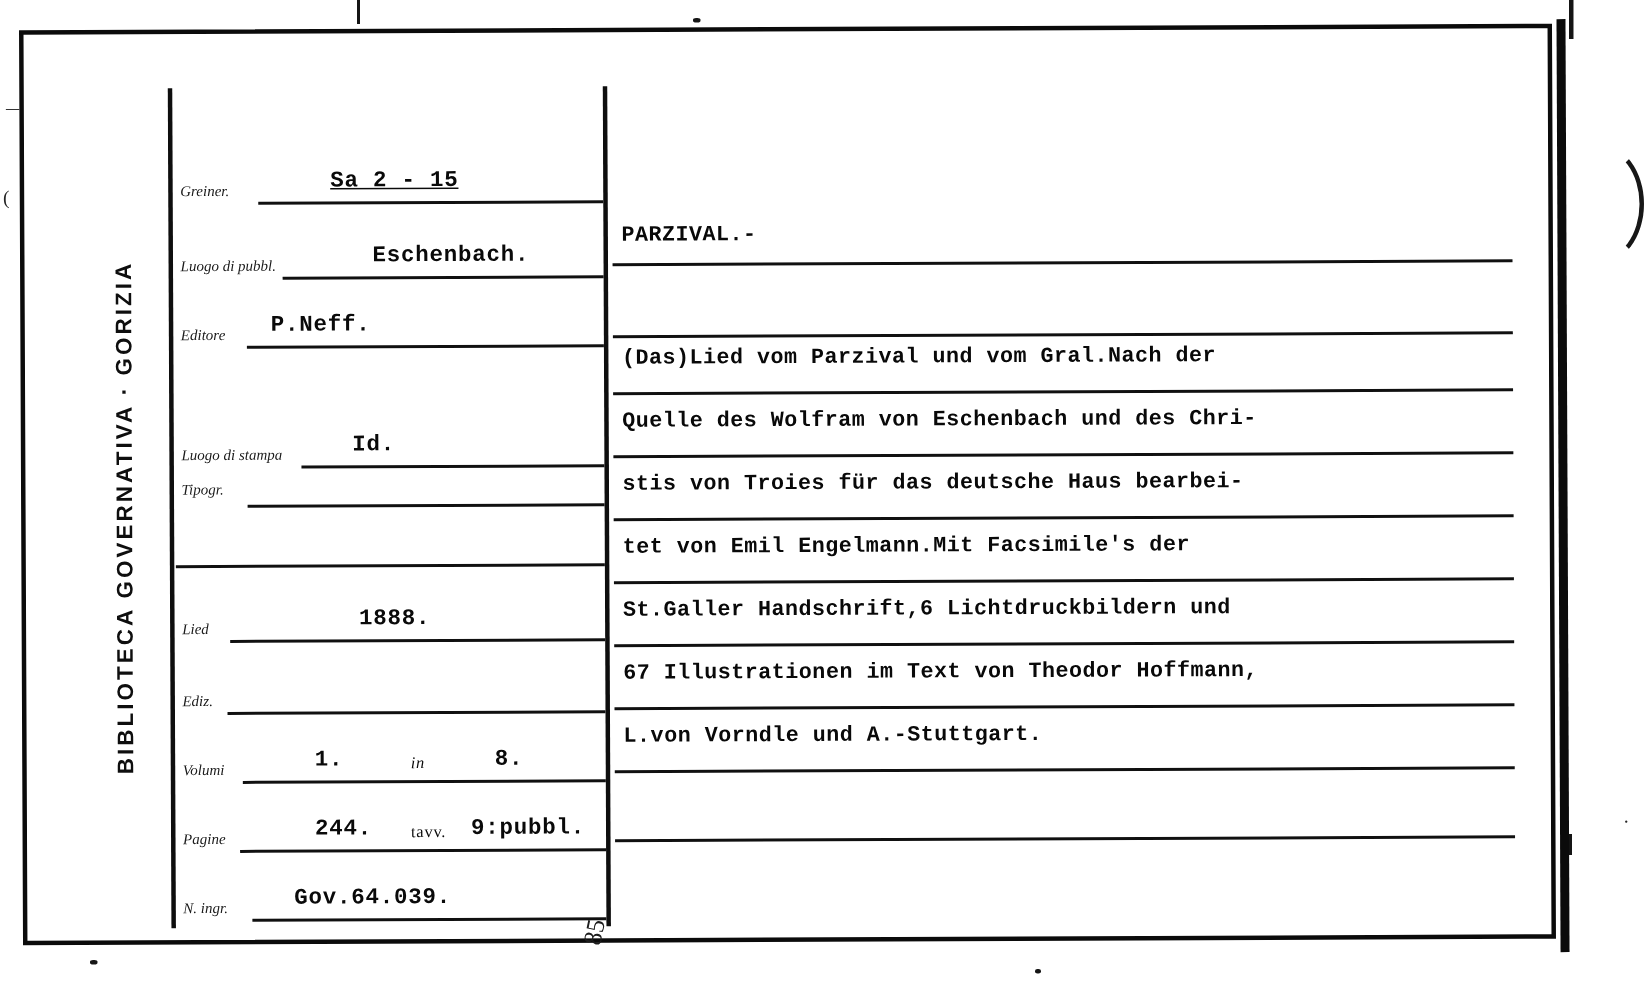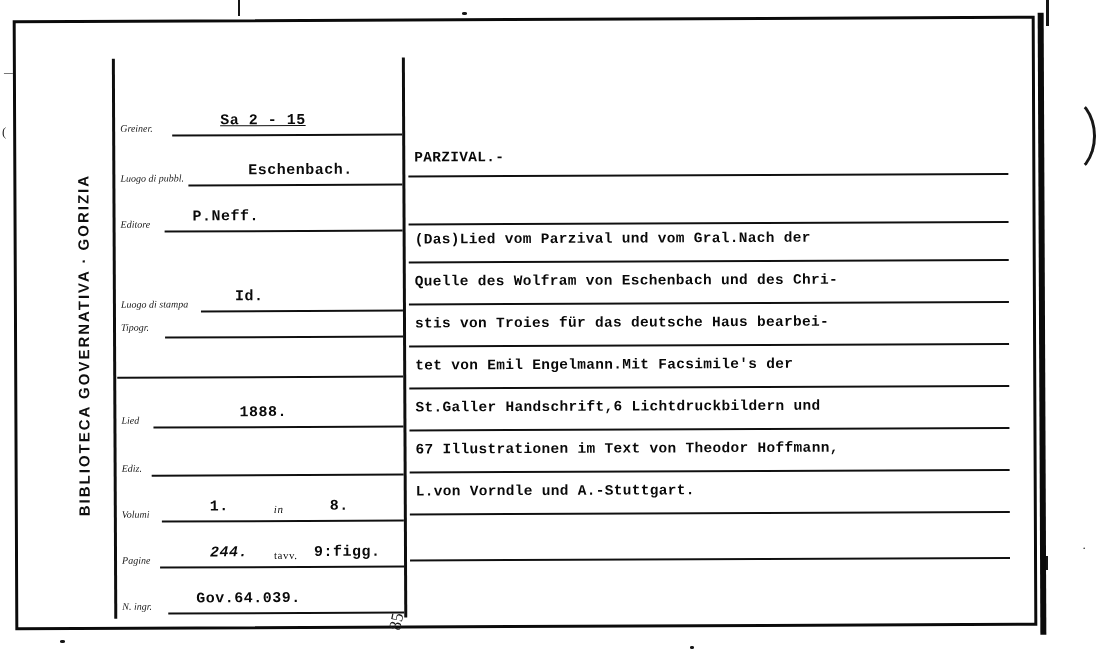--- a/index.html
+++ b/index.html
@@ -221,21 +221,21 @@
         <div class="uline" style="left:56px; width:230px;"></div>
       </div>
 
       <div class="field" style="top:82px;">
         <div class="fval" style="left:132px;">Eschenbach.</div>
         <div class="flabel">Luogo di pubbl.</div>
         <div class="uline" style="left:72px; width:214px;"></div>
       </div>
 
       <div class="field" style="top:128px;">
-        <div class="fval" style="left:76px;margin-top:28px;">P.Neff.</div>
+        <div class="fval" style="left:64px;margin-top:28px;">P.Neff.</div>
         <div class="flabel">Editore</div>
         <div class="uline" style="left:48px; width:238px;"></div>
       </div>
 
       <div class="field" style="top:208px;">
         <div class="fval" style="left:118px;">Id.</div>
         <div class="flabel">Luogo di stampa</div>
         <div class="uline" style="left:84px; width:202px;"></div>
       </div>
 
@@ -259,23 +259,23 @@
 
       <div class="field" style="top:418px;">
         <div class="fval" style="left:92px;">1.</div>
         <div class="fval" style="left:156px; font-size:11px; font-style:italic; font-family:'Liberation Serif',serif; font-weight:normal;">in</div>
         <div class="fval" style="left:212px;">8.</div>
         <div class="flabel">Volumi</div>
         <div class="uline" style="left:44px; width:242px;"></div>
       </div>
 
       <div class="field" style="top:464px;">
-        <div class="fval" style="left:92px;font-style:italic;">244.</div>
+        <div class="fval" style="left:92px;">244.</div>
         <div class="fval" style="left:156px; font-size:11px; font-family:'Liberation Serif',serif; font-weight:normal;">tavv.</div>
-        <div class="fval" style="left:196px;">9:figg.</div>
+        <div class="fval" style="left:196px;">9:pubbl.</div>
         <div class="flabel">Pagine</div>
         <div class="uline" style="left:42px; width:244px;"></div>
       </div>
 
       <div class="field" style="top:510px;">
         <div class="fval" style="left:78px;">Gov.64.039.</div>
         <div class="flabel">N. ingr.</div>
         <div class="uline" style="left:50px; width:236px;"></div>
       </div>
 

